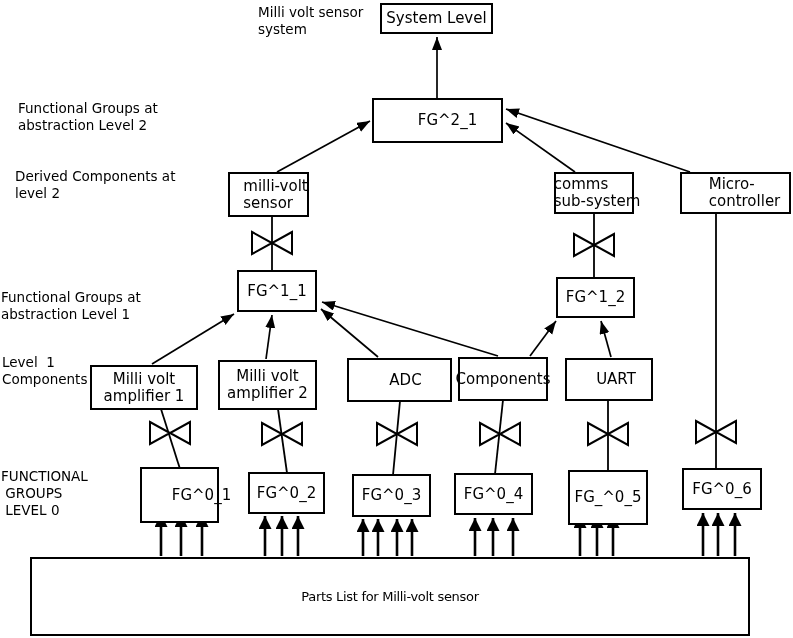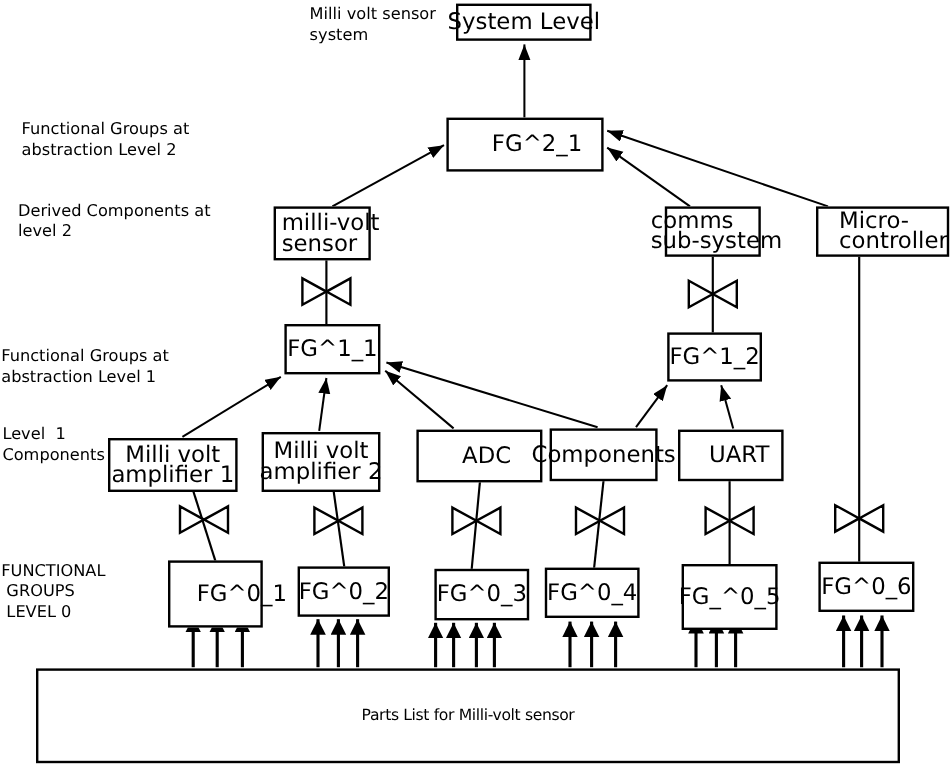--- a/index.html
+++ b/index.html
@@ -13,21 +13,21 @@
   }
   .layer{position:absolute;left:0;top:0;}
   .box{
     position:absolute;
     box-sizing:border-box;
     border:2px solid #000;
     background:#fff;
     display:flex;
     align-items:center;
     justify-content:center;
-    font-size:19px;
+    font-size:15px;
     line-height:17px;
     text-align:center;
   }
   .box span{white-space:pre;}
   .box.la{justify-content:center;text-align:left;}
   .lbl{
     position:absolute;
     font-size:13.5px;
     line-height:17px;
     white-space:pre;
@@ -174,21 +174,21 @@
   </div>
 
   <div class="box" style="left:140px;top:467px;width:79px;height:56px;padding-left:44px;">
     <span>FG^0_1</span>
   </div>
 
   <div class="box" style="left:248px;top:472px;width:77px;height:42px;">
     <span>FG^0_2</span>
   </div>
 
-  <div class="box" style="left:352px;top:474px;width:79px;height:43px;margin-left:10px;">
+  <div class="box" style="left:352px;top:474px;width:79px;height:43px;">
     <span>FG^0_3</span>
   </div>
 
   <div class="box" style="left:454px;top:473px;width:79px;height:42px;">
     <span>FG^0_4</span>
   </div>
 
   <div class="box" style="left:568px;top:470px;width:80px;height:55px;">
     <span>FG_^0_5</span>
   </div>

